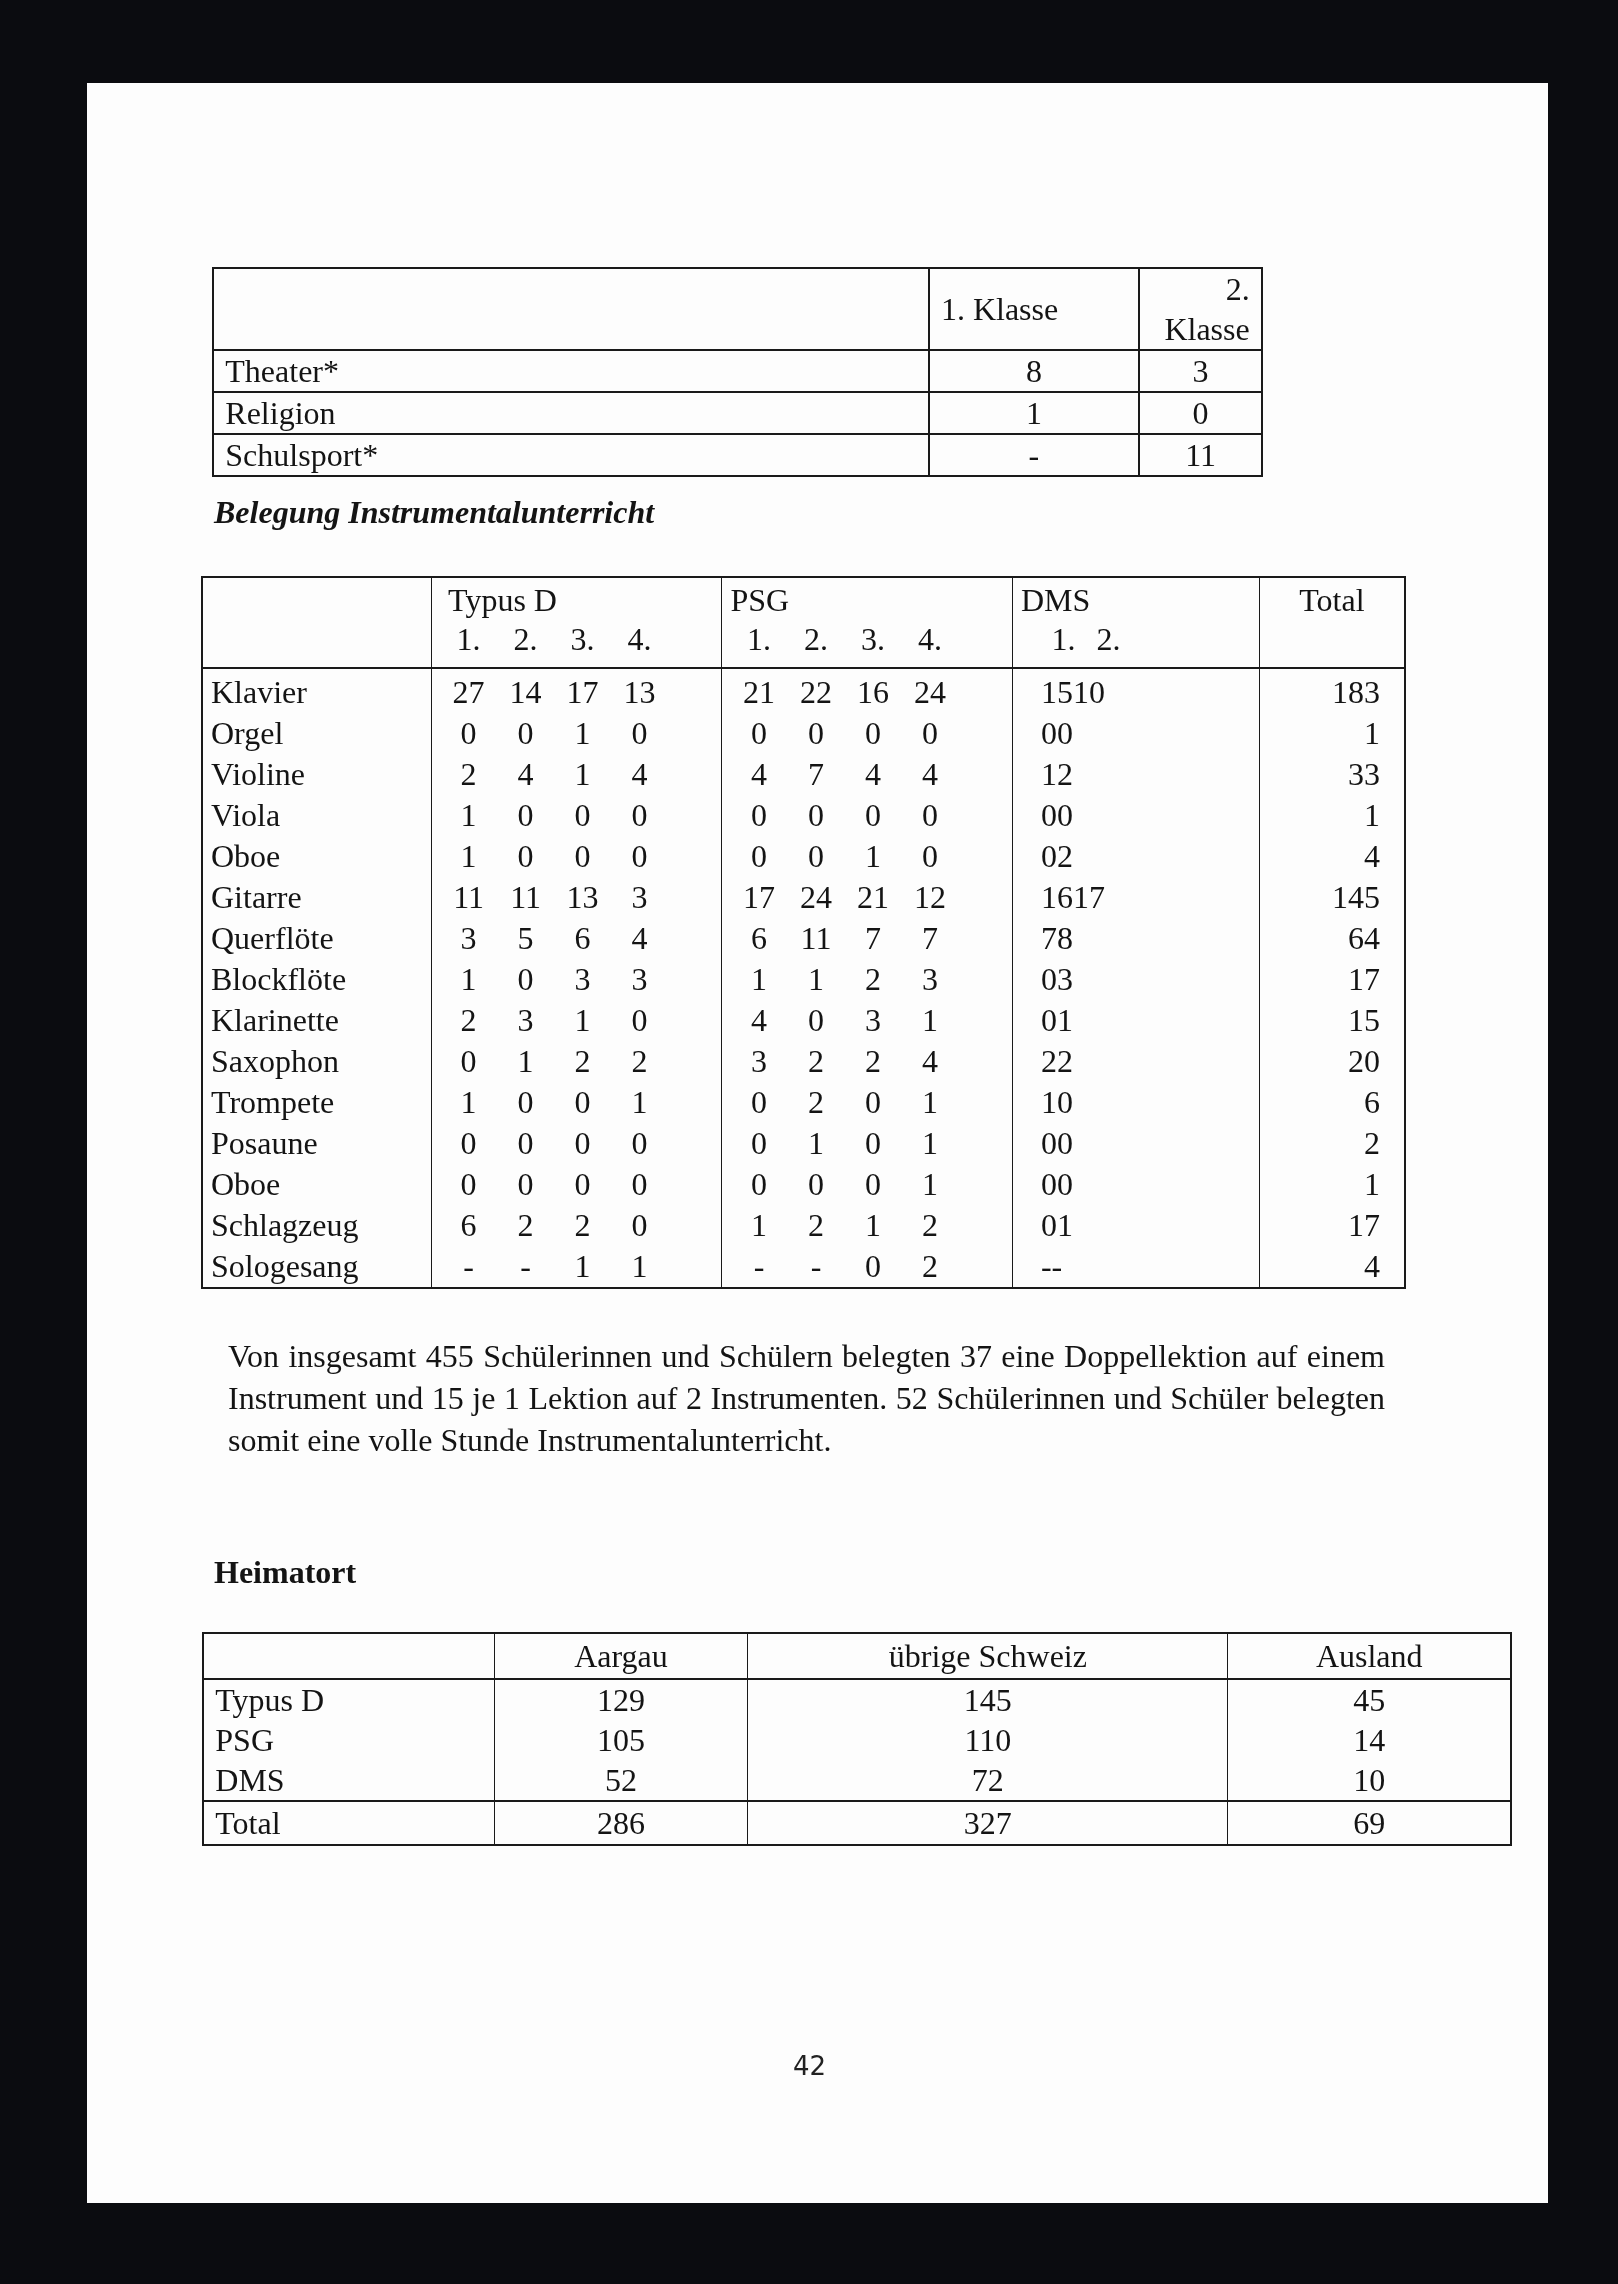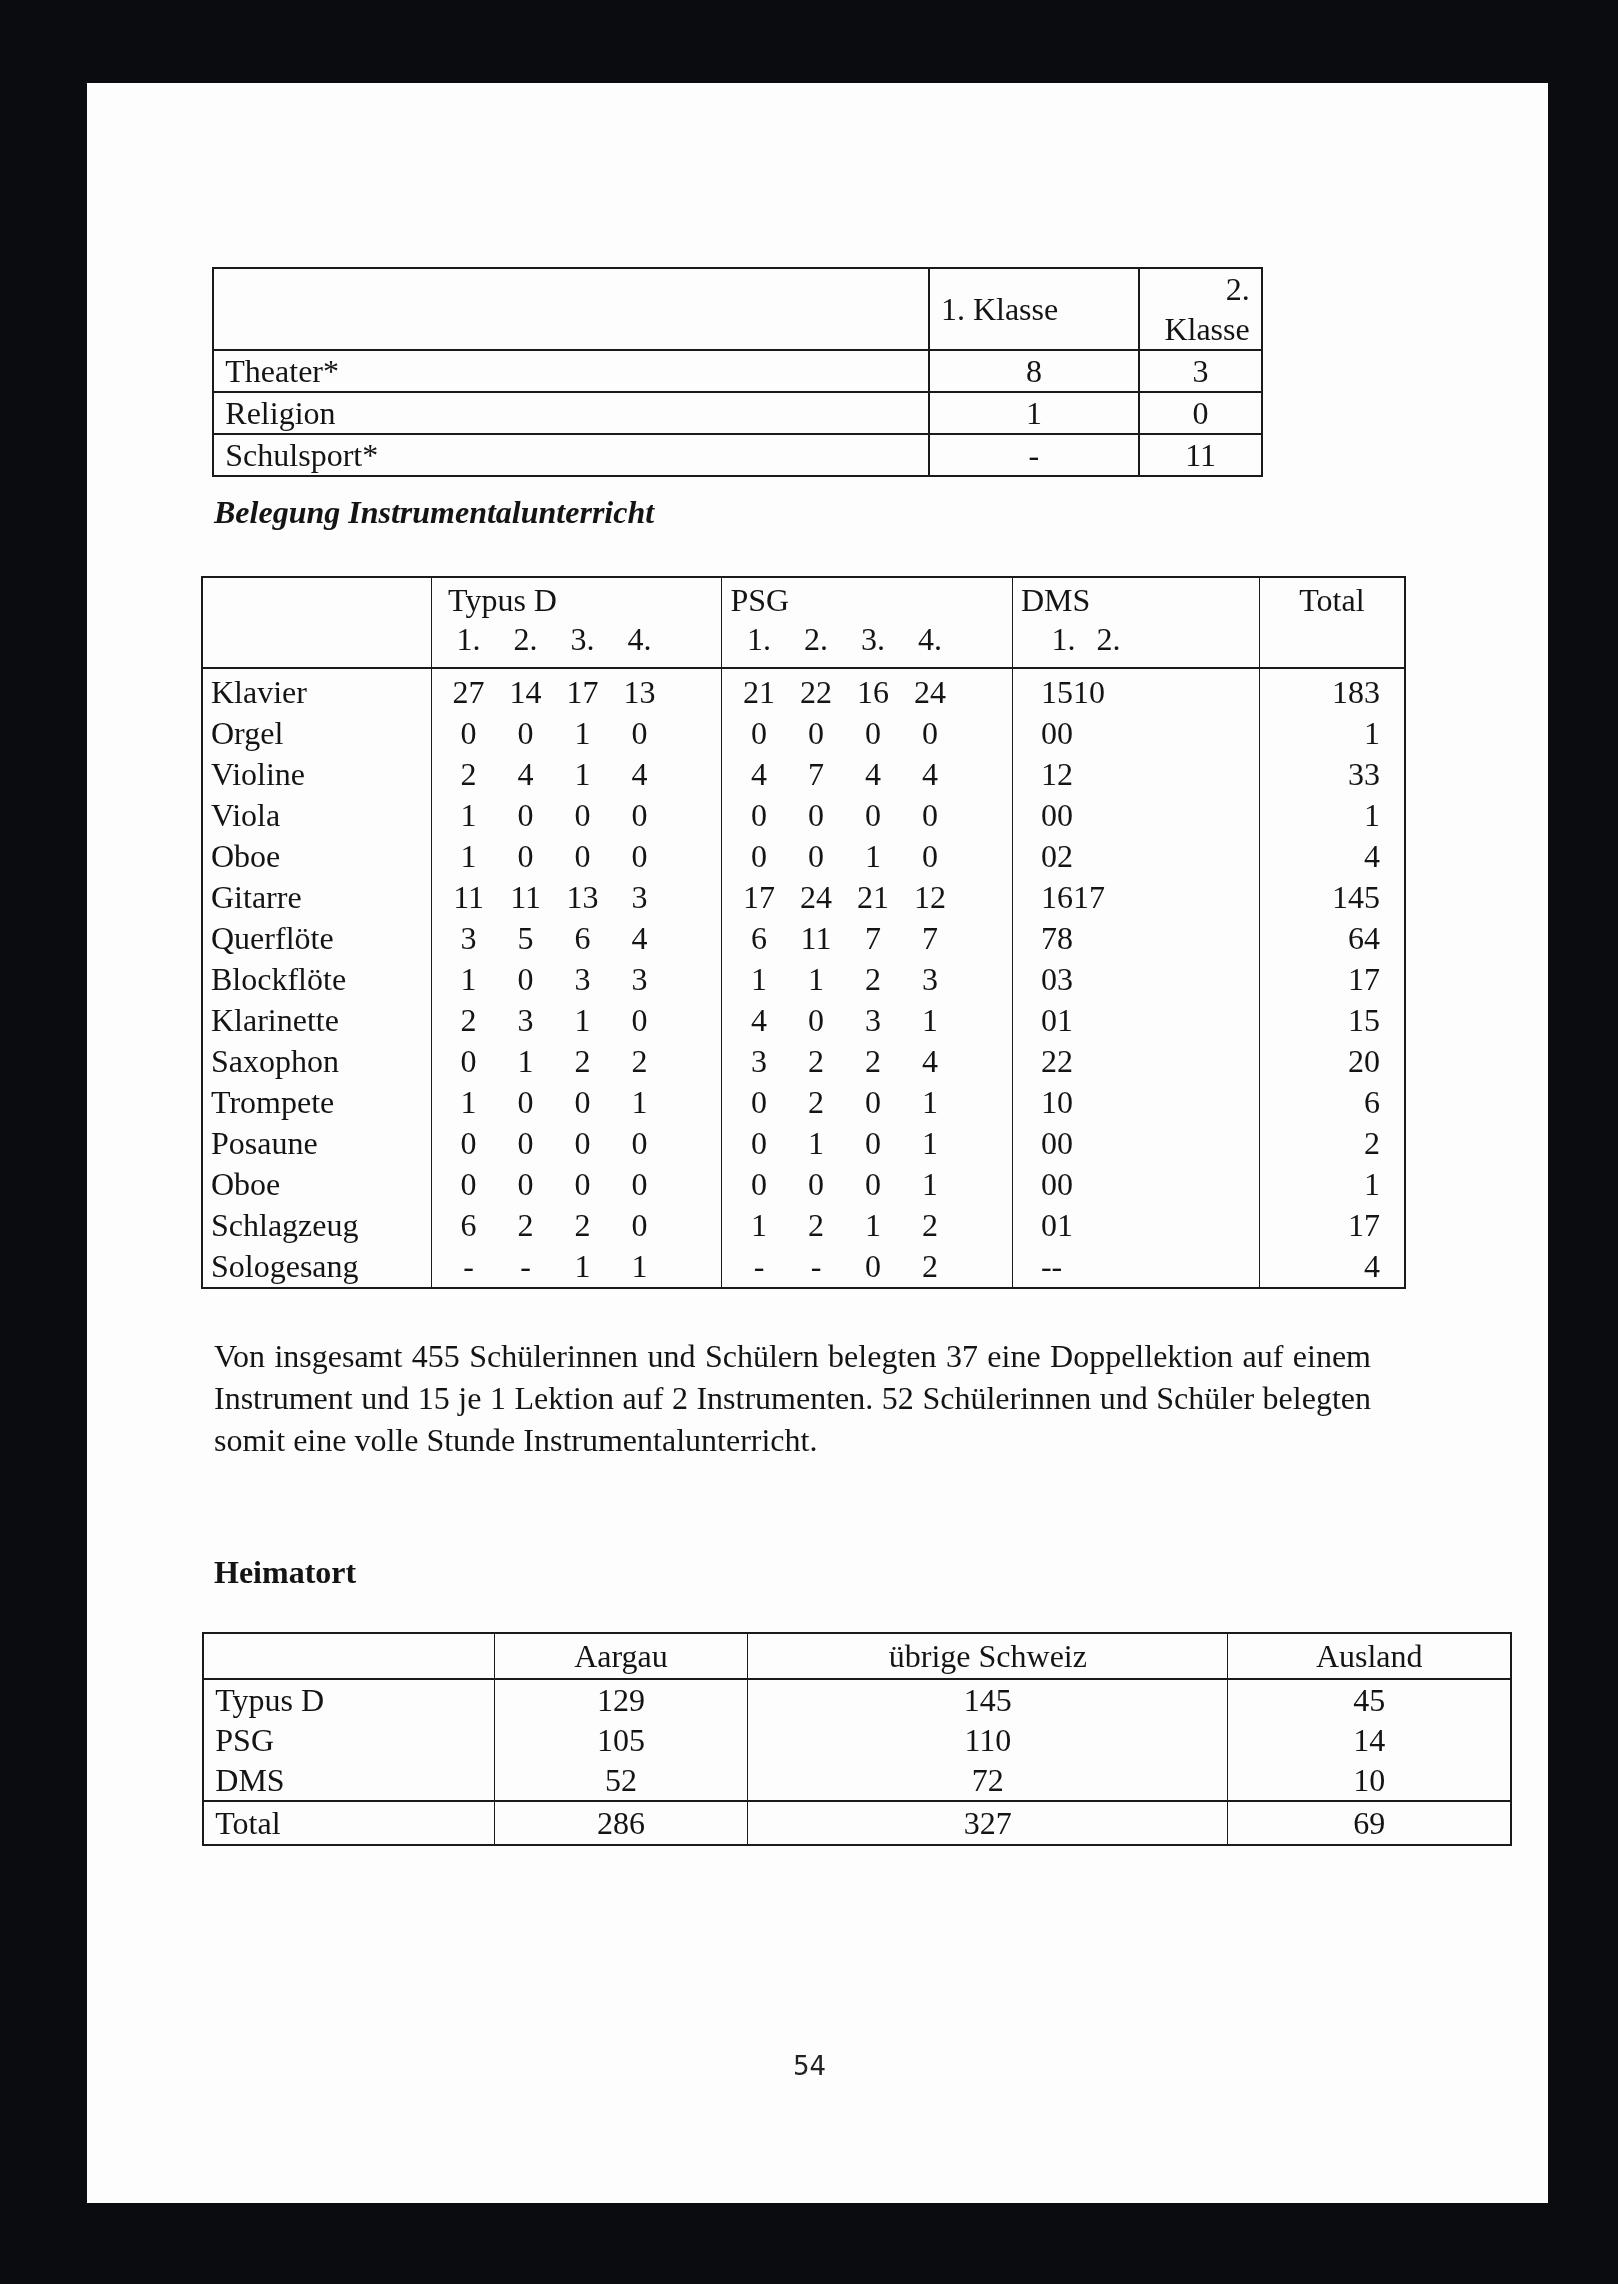--- a/index.html
+++ b/index.html
@@ -19,21 +19,21 @@
   .t2 td.inst { width:247px; }
   .t2 td.grp { width:298px; }
   .t2 td.grp .nums { display:flex; }
   .t2 td.grp .nums span { width:57px; text-align:center; }
   .t2 td.dms { width:295px; }
   .t2 td.total { width:146px; text-align:right; padding-right:24px; }
   .t2 tr.first td { padding-top:3.2px; }
   .grp-head { padding-left:8px; }
   .subnums { display:flex; }
   .subnums span { width:57px; text-align:center; }
-  .para { position:absolute; left:214px; top:1335px; width:1157px; font-size:32px; line-height:42px; text-align:justify; margin:0; }
+  .para { position:absolute; left:228px; top:1335px; width:1157px; font-size:32px; line-height:42px; text-align:justify; margin:0; }
   .t3 { left:202px; top:1632px; width:1310px; font-size:32px; border:2.4px solid #1a1a1a; }
   .t3 td { border-left:1.6px solid #1a1a1a; border-right:1.6px solid #1a1a1a; padding:0 11.3px; height:40px; line-height:40px; }
   .t3 td.v { text-align:center; }
   .t3 tr.head td { border-bottom:2.4px solid #1a1a1a; height:44px; }
   .t3 tr.tot td { border-top:2.4px solid #1a1a1a; height:42px; }
   .t3 td.lab { width:267px; }
   .pageno { position:absolute; left:0; width:100%; top:2051px; text-align:center; font-family:"DejaVu Sans", sans-serif; font-size:26px; color:#222; }
 </style>
 </head>
 <body>
@@ -480,14 +480,14 @@
   </tr>
   <tr class="tot">
     <td class="lab">Total</td>
     <td class="v">286</td>
     <td class="v">327</td>
     <td class="v">69</td>
   </tr>
 </tbody>
   </table>
 
-<div class="pageno">54</div>
+<div class="pageno">42</div>
 
 
 </body></html>

